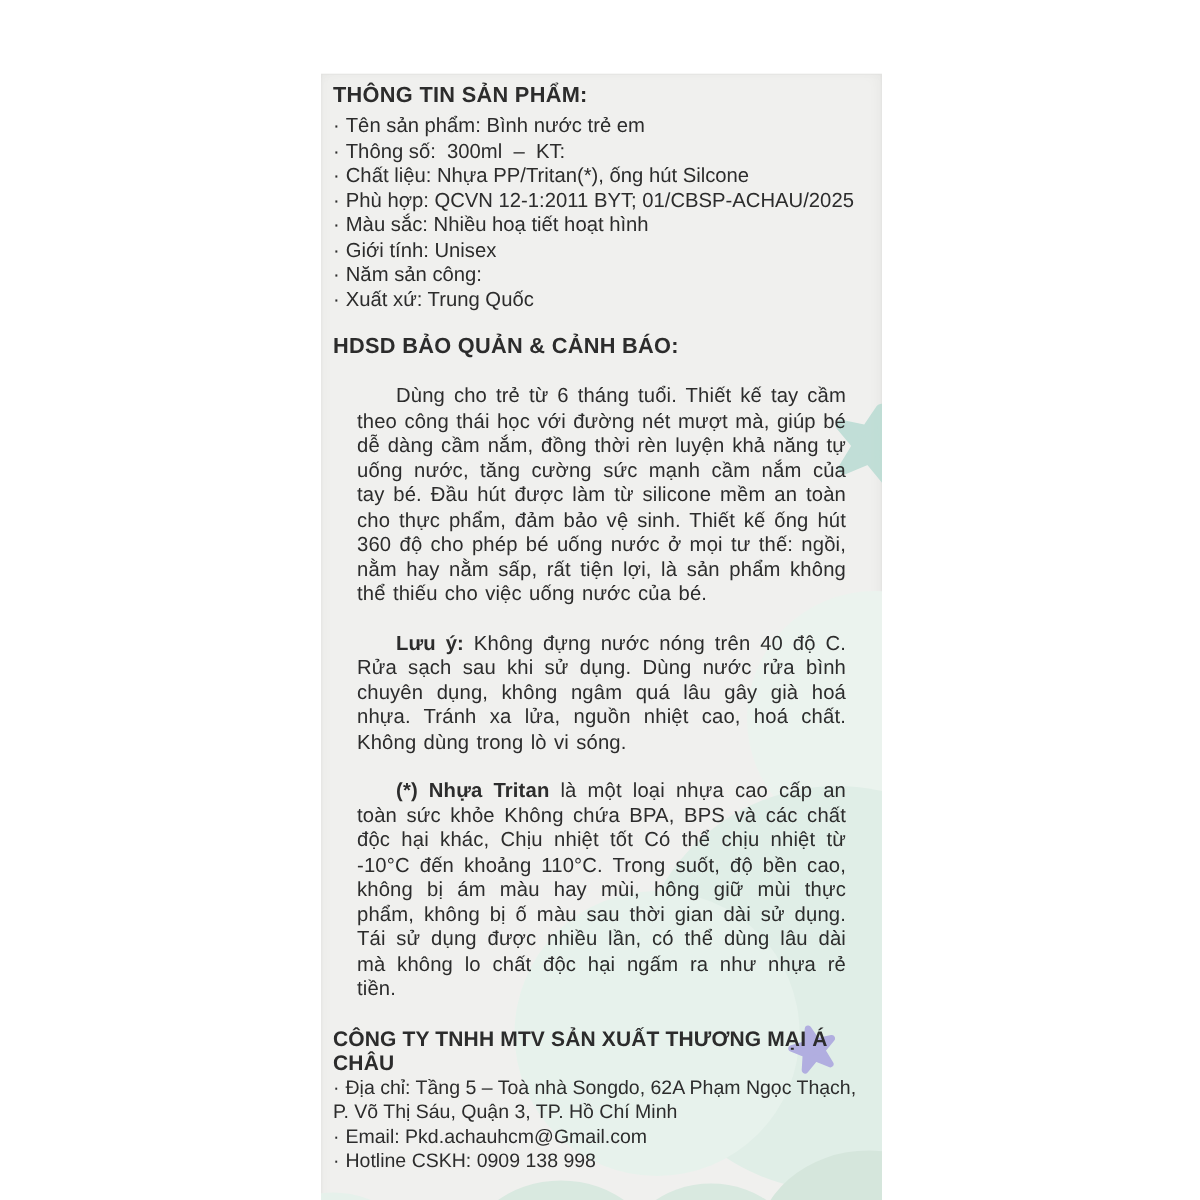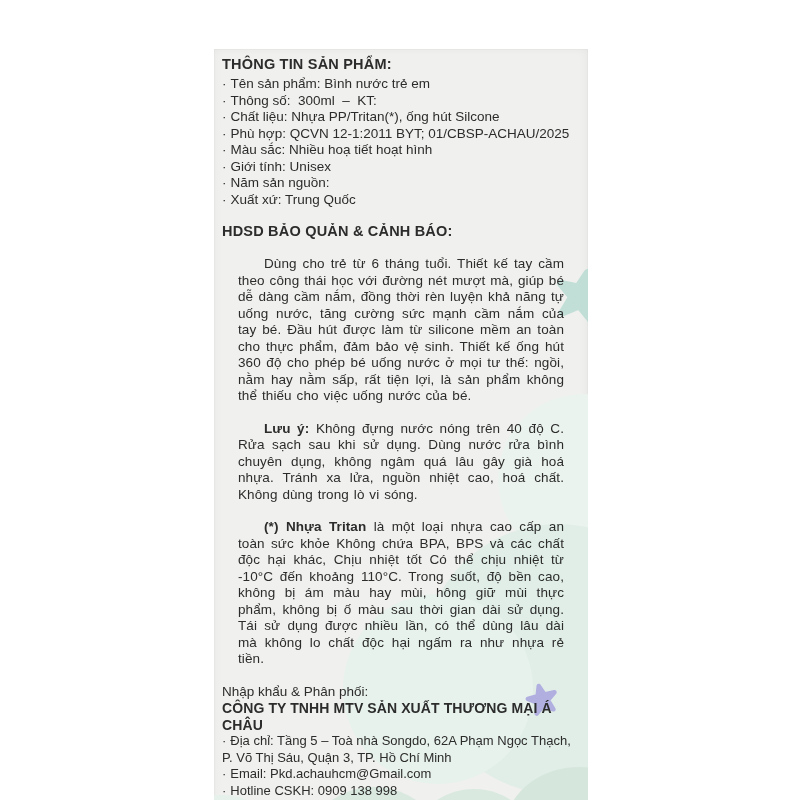--- a/index.html
+++ b/index.html
@@ -78,33 +78,32 @@
   <div class="content">
 
     <div class="sec1">
       <div class="h">THÔNG TIN SẢN PHẨM:</div>
       <div class="row"><span class="bu">·</span><span>Tên sản phẩm: Bình nước trẻ em</span></div>
       <div class="row"><span class="bu">·</span><span>Thông số:&nbsp; 300ml &nbsp;–&nbsp; KT:</span></div>
       <div class="row"><span class="bu">·</span><span>Chất liệu: Nhựa PP/Tritan(*), ống hút Silcone</span></div>
       <div class="row"><span class="bu">·</span><span>Phù hợp: QCVN 12-1:2011 BYT; 01/CBSP-ACHAU/2025</span></div>
       <div class="row"><span class="bu">·</span><span>Màu sắc: Nhiều hoạ tiết hoạt hình</span></div>
       <div class="row"><span class="bu">·</span><span>Giới tính: Unisex</span></div>
-      <div class="row"><span class="bu">·</span><span>Năm sản nguồn:</span></div>
+      <div class="row"><span class="bu">·</span><span>Năm sản công:</span></div>
       <div class="row"><span class="bu">·</span><span>Xuất xứ: Trung Quốc</span></div>
     </div>
 
     <div class="sec2">
       <div class="h">HDSD BẢO QUẢN &amp; CẢNH BÁO:</div>
       <p class="para"><b></b><span>Dùng cho trẻ từ 6 tháng tuổi. Thiết kế tay cầm theo công thái học với đường nét mượt mà, giúp bé dễ dàng cầm nắm, đồng thời rèn luyện khả năng tự uống nước, tăng cường sức mạnh cầm nắm của tay bé. Đầu hút được làm từ silicone mềm an toàn cho thực phẩm, đảm bảo vệ sinh. Thiết kế ống hút 360 độ cho phép bé uống nước ở mọi tư thế: ngồi, nằm hay nằm sấp, rất tiện lợi, là sản phẩm không thể thiếu cho việc uống nước của bé.</span></p>
       <p class="para"><b>Lưu ý:</b><span> Không đựng nước nóng trên 40 độ C. Rửa sạch sau khi sử dụng. Dùng nước rửa bình chuyên dụng, không ngâm quá lâu gây già hoá nhựa. Tránh xa lửa, nguồn nhiệt cao, hoá chất. Không dùng trong lò vi sóng.</span></p>
       <p class="para"><b>(*) Nhựa Tritan</b><span> là một loại nhựa cao cấp an toàn sức khỏe Không chứa BPA, BPS và các chất độc hại khác, Chịu nhiệt tốt Có thể chịu nhiệt từ -10°C đến khoảng 110°C. Trong suốt, độ bền cao, không bị ám màu hay mùi, hông giữ mùi thực phẩm, không bị ố màu sau thời gian dài sử dụng. Tái sử dụng được nhiều lần, có thể dùng lâu dài mà không lo chất độc hại ngấm ra như nhựa rẻ tiền.</span></p>
     </div>
 
     <div class="sec-dist addr">
-      <div class="subh">Nhập khẩu &amp; Phân phối:</div>
       <div class="co">CÔNG TY TNHH MTV SẢN XUẤT THƯƠNG MẠI Á CHÂU</div>
       <div class="row"><span class="bu">·</span><span>Địa chỉ: Tầng 5 – Toà nhà Songdo, 62A Phạm Ngọc Thạch,</span></div>
       <div class="row"><span>P. Võ Thị Sáu, Quận 3, TP. Hồ Chí Minh</span></div>
       <div class="row"><span class="bu">·</span><span>Email: Pkd.achauhcm@Gmail.com</span></div>
       <div class="row"><span class="bu">·</span><span>Hotline CSKH: 0909 138 998</span></div>
     </div>
 
     <div class="sec-exp addr">
       <div class="subh">Nhà xuất khẩu:</div>
       <div class="co">GUANGXI PINGXIANG XUNJIE TRADE CO., LTD</div>

